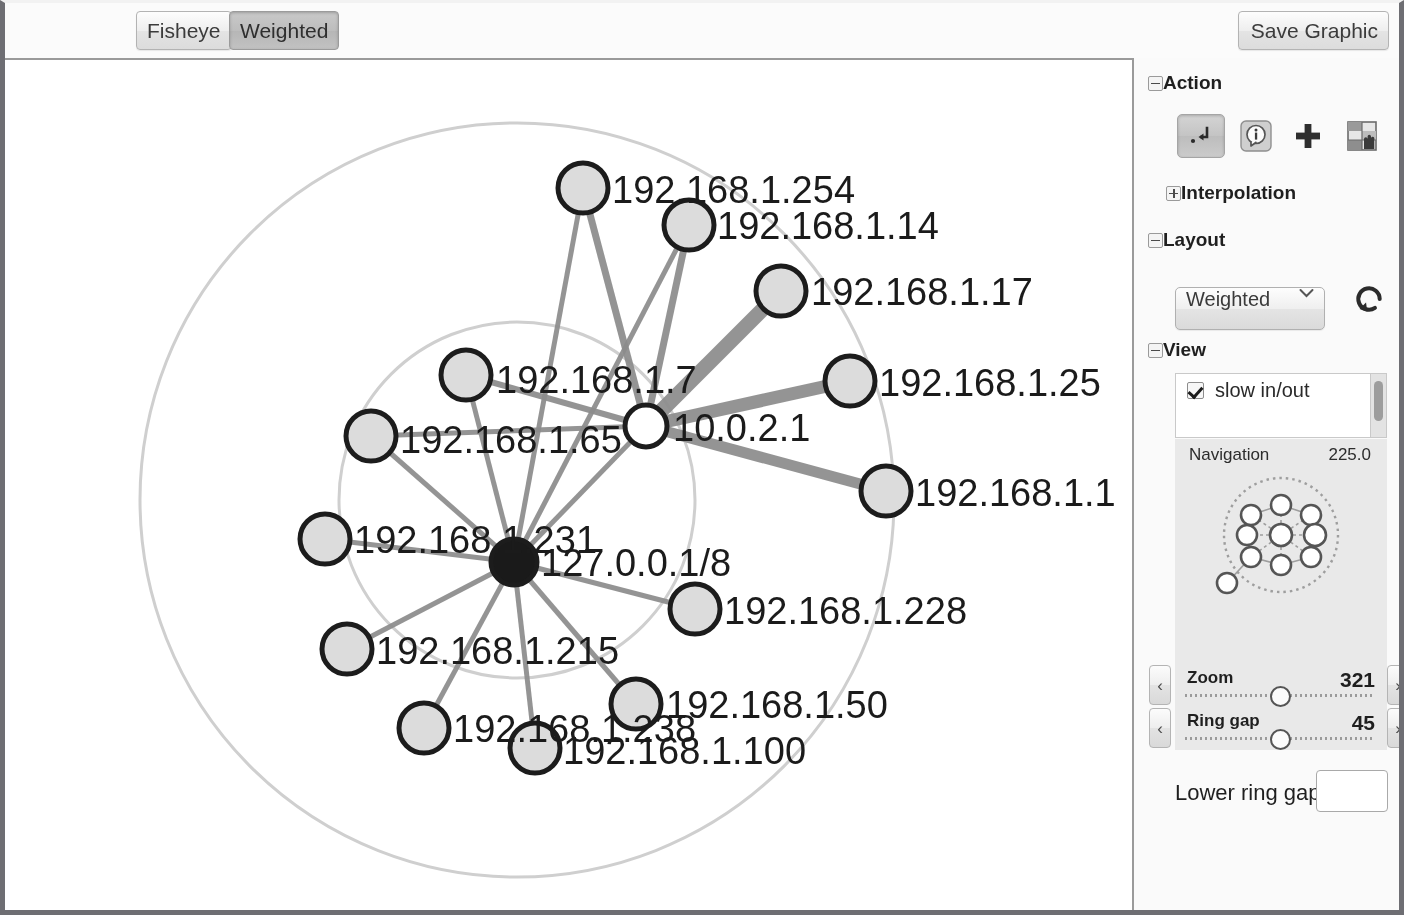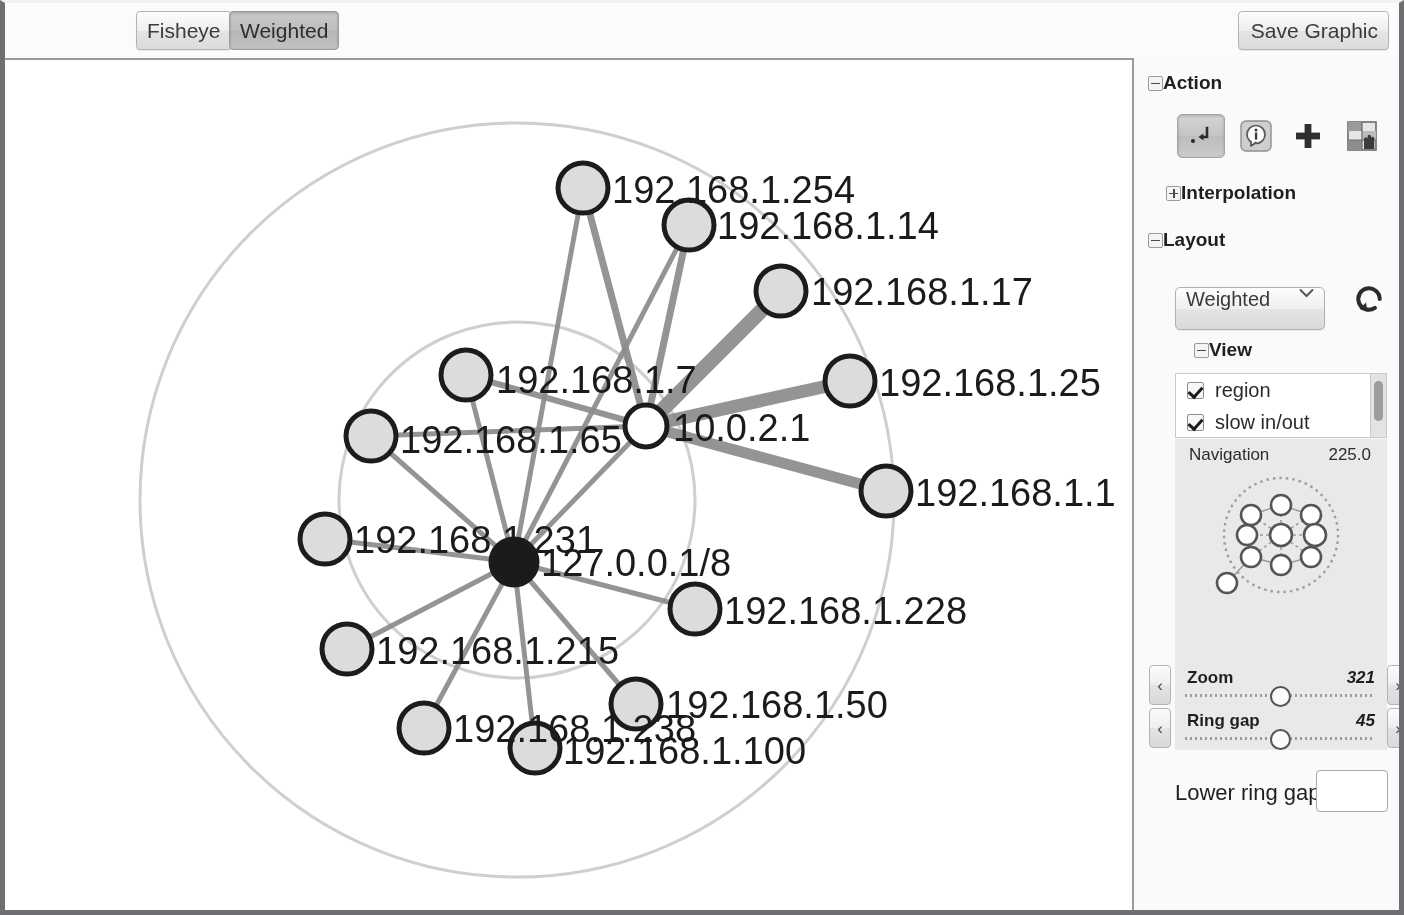--- a/index.html
+++ b/index.html
@@ -135,21 +135,21 @@
   }
   #nav-title{position:absolute;left:14px;top:6px;font-size:17px;color:#2c2c2c;}
   #nav-value{position:absolute;right:16px;top:6px;font-size:17px;color:#2c2c2c;}
   #nav-thumb{position:absolute;left:20px;top:26px;width:172px;height:145px;}
 
   
   .slider-block{position:absolute;left:41px;width:212px;height:43px;background:#e9e9e9;}
   #slider-zoom{top:606px;}
   #slider-ringgap{top:649px;}
   .sl-label{position:absolute;left:12px;top:4px;font-size:17px;color:#1f1f1f;font-weight:bold;}
-  .sl-value{position:absolute;right:12px;top:4px;font-size:17px;color:#1f1f1f;font-weight:bold;font-style:italic;}
+  .sl-value{position:absolute;right:12px;top:4px;font-size:21px;color:#1f1f1f;font-weight:bold;}
   .sl-track{
     position:absolute;left:10px;top:30px;width:190px;height:3px;
     background:repeating-linear-gradient(to right,#9b9b9b 0 2px,transparent 2px 5px);
   }
   .sl-handle{
     position:absolute;top:22px;width:21px;height:21px;border-radius:50%;
     background:#fbfbfb;border:2px solid #555;box-sizing:border-box;cursor:pointer;
   }
   .arrow-btn{
     position:absolute;width:22px;height:40px;box-sizing:border-box;
@@ -300,30 +300,26 @@
       <svg width="15" height="10" viewBox="0 0 15 10">
         <path d="M1.5 2 L7.5 8 L13.5 2" stroke="#555" stroke-width="2" fill="none" stroke-linecap="round"></path>
       </svg>
     </div>
 
     <svg id="reset-layout" viewBox="0 0 32 32">
       <path d="M25 16 a9 9 0 1 0 -4 7.5" stroke="#2b2b2b" stroke-width="3.4" fill="none" stroke-linecap="round"></path>
       <path d="M13.5 19 L8 24.5 L14.5 26.5 Z" fill="#2b2b2b"></path>
     </svg>
 
-    <div class="section-head" style="left:14px;top:281px;margin-left:46px;">
+    <div class="section-head" style="left:14px;top:281px;">
       <span class="expander"></span>
       <span>View</span>
     </div>
 
     <div id="chk-list">
-      <div class="chk-row">
-        <span class="chkbox checked"></span>
-        <span>region</span>
-      </div>
       <div class="chk-row">
         <span class="chkbox checked"></span>
         <span>slow in/out</span>
       </div>
     </div>
     <div id="chk-scrollbar">
       <div id="chk-scrollthumb"></div>
     </div>
 
     <div id="nav-panel">

